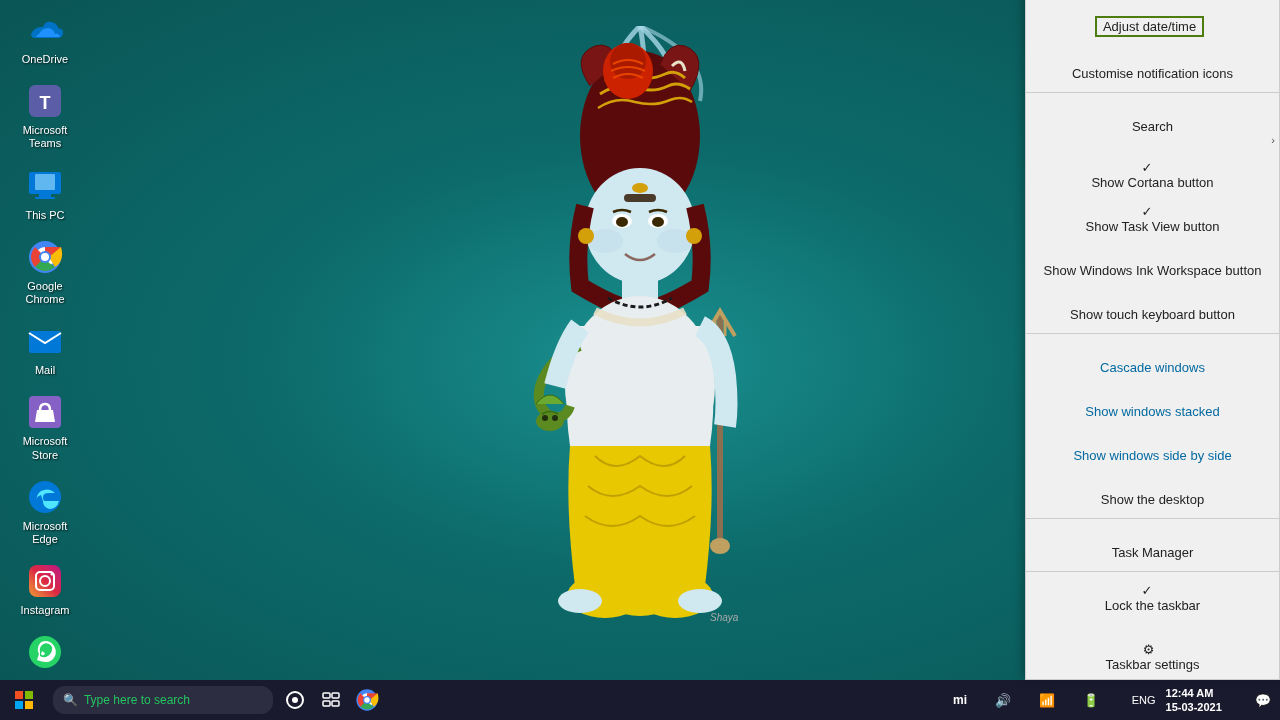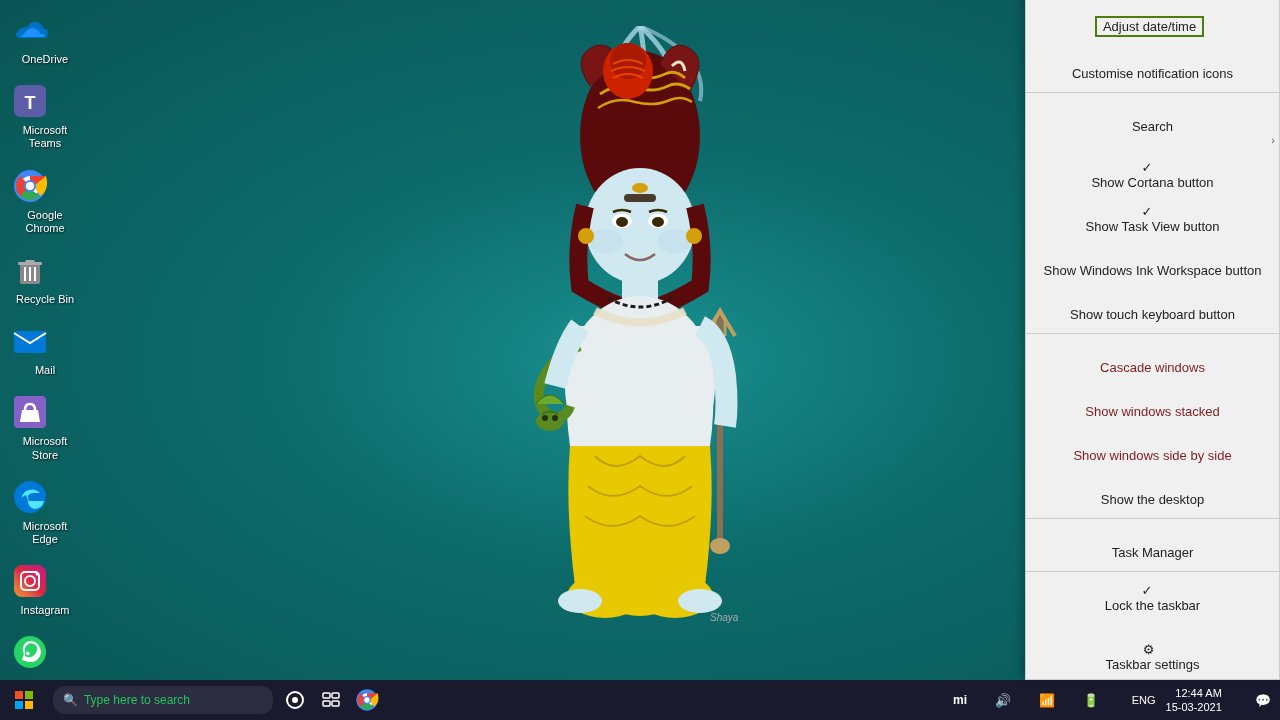--- a/index.html
+++ b/index.html
@@ -25,20 +25,21 @@
       position: absolute;
       top: 10px;
       left: 10px;
       display: flex;
       flex-direction: column;
       gap: 15px;
     }
     .desktop-icon {
       display: flex;
       flex-direction: column;
+      align-items: center;
       width: 70px;
       cursor: pointer;
     }
     .desktop-icon .icon-img {
       width: 40px;
       height: 40px;
       display: flex;
       align-items: center;
       justify-content: center;
       font-size: 28px;
@@ -115,23 +116,23 @@
     }
     .tray-icon {
       color: white;
       font-size: 13px;
       cursor: pointer;
       padding-left: 24px;
     }
     .tray-clock {
       color: white;
       font-size: 11px;
-      text-align: right;
       cursor: pointer;
       line-height: 1.3;
+      font-weight: bold;
     }
 
     
     .context-menu {
       position: absolute;
       right: 0;
       bottom: 40px;
       width: 255px;
       background: #f0f0f0;
       border: 1px solid #ccc;
@@ -143,21 +144,21 @@
       display: flex;
       align-items: center;
       padding: 7px 4px;
       cursor: pointer;
       color: #222;
       position: relative;
       white-space: nowrap;
       flex-direction: column;
     }
     .menu-item.disabled {
-      color: #7f1d1d;
+      color: #0369a1;
       cursor: default;
       justify-content: center;
     }
     .menu-item .checkmark {
       width: 18px;
       margin-right: 4px;
       font-size: 13px;
       color: #222;
     }
     .menu-item .arrow {
@@ -303,50 +304,48 @@
     <div class="desktop-icon">
       <div class="icon-img">
         <svg width="36" height="36" viewBox="0 0 36 36">
           <rect x="2" y="2" width="32" height="32" rx="6" fill="#5b5ea6"></rect>
           <text x="18" y="26" text-anchor="middle" font-size="18" font-weight="bold" fill="white">T</text>
         </svg>
       </div>
       <div class="icon-label">Microsoft<br>Teams</div>
     </div>
 
+    <div class="desktop-icon">
+      <div class="icon-img">
+        <svg width="36" height="36" viewBox="0 0 36 36">
+          <rect x="2" y="4" width="32" height="22" rx="2" fill="#0078d7"></rect>
+          <rect x="8" y="6" width="20" height="16" rx="1" fill="#61b8f0"></rect>
+          <rect x="12" y="26" width="12" height="3" fill="#0078d7"></rect>
+          <rect x="8" y="29" width="20" height="2" rx="1" fill="#0078d7"></rect>
+        </svg>
+      </div>
+      <div class="icon-label">This PC</div>
+    </div>
 
     <div class="desktop-icon">
       <div class="icon-img">
         <svg width="36" height="36" viewBox="0 0 36 36">
           <circle cx="18" cy="18" r="16" fill="#4285f4"></circle>
           <circle cx="18" cy="18" r="10" fill="white"></circle>
           <path d="M18 8 L34 8 Q32 14 28 16 L18 18Z" fill="#ea4335"></path>
           <path d="M34 8 Q38 22 28 28 L22 18Z" fill="#fbbc05"></path>
           <path d="M28 28 Q18 36 8 28 L14 18Z" fill="#34a853"></path>
           <path d="M8 28 Q0 18 8 8 L18 18Z" fill="#ea4335"></path>
           <circle cx="18" cy="18" r="6" fill="#4285f4"></circle>
           <circle cx="18" cy="18" r="4" fill="white"></circle>
         </svg>
       </div>
       <div class="icon-label">Google<br>Chrome</div>
     </div>
 
-    <div class="desktop-icon">
-      <div class="icon-img">
-        <svg width="36" height="36" viewBox="0 0 36 36">
-          <rect x="8" y="12" width="20" height="20" rx="2" fill="#888"></rect>
-          <path d="M14 8 L22 8 L24 12 L12 12Z" fill="#aaa"></path>
-          <rect x="6" y="10" width="24" height="3" rx="1" fill="#aaa"></rect>
-          <line x1="13" y1="15" x2="13" y2="29" stroke="white" stroke-width="2"></line>
-          <line x1="18" y1="15" x2="18" y2="29" stroke="white" stroke-width="2"></line>
-          <line x1="23" y1="15" x2="23" y2="29" stroke="white" stroke-width="2"></line>
-        </svg>
-      </div>
-      <div class="icon-label">Recycle Bin</div>
-    </div>
 
     <div class="desktop-icon">
       <div class="icon-img">
         <svg width="36" height="36" viewBox="0 0 36 36">
           <rect x="2" y="8" width="32" height="22" rx="2" fill="#0078d7"></rect>
           <path d="M2 10 L18 20 L34 10" stroke="white" stroke-width="2" fill="none"></path>
         </svg>
       </div>
       <div class="icon-label">Mail</div>
     </div>

